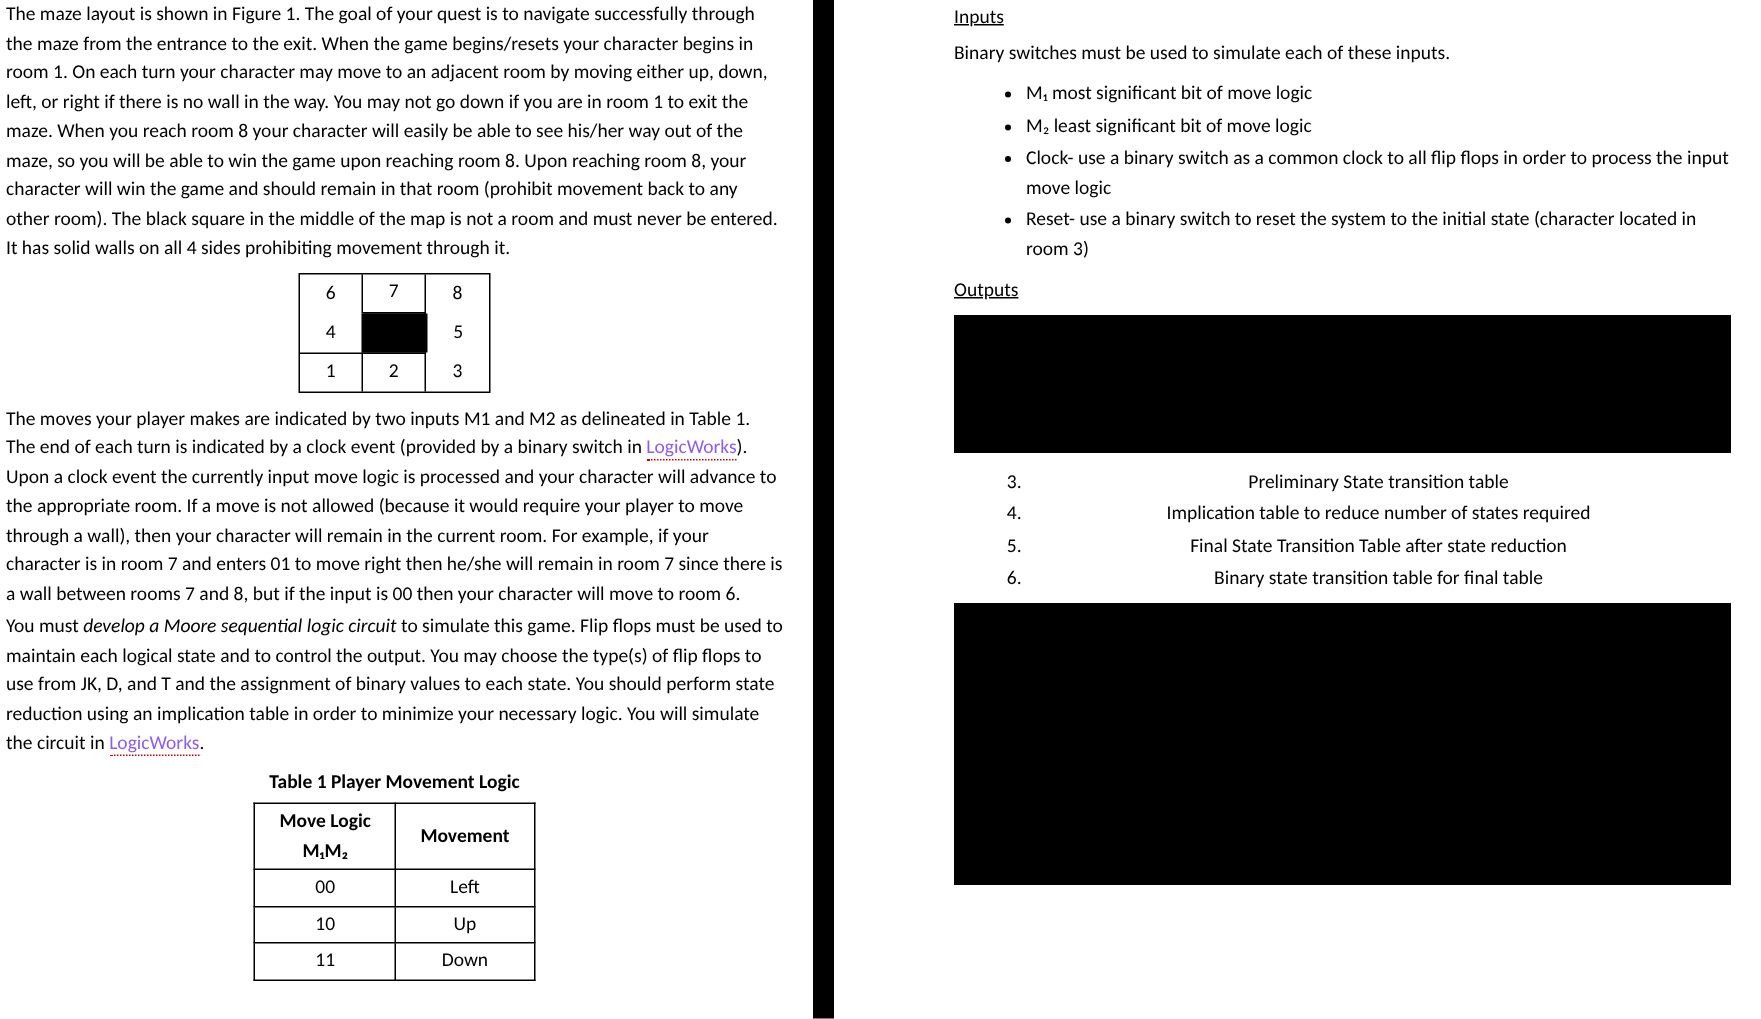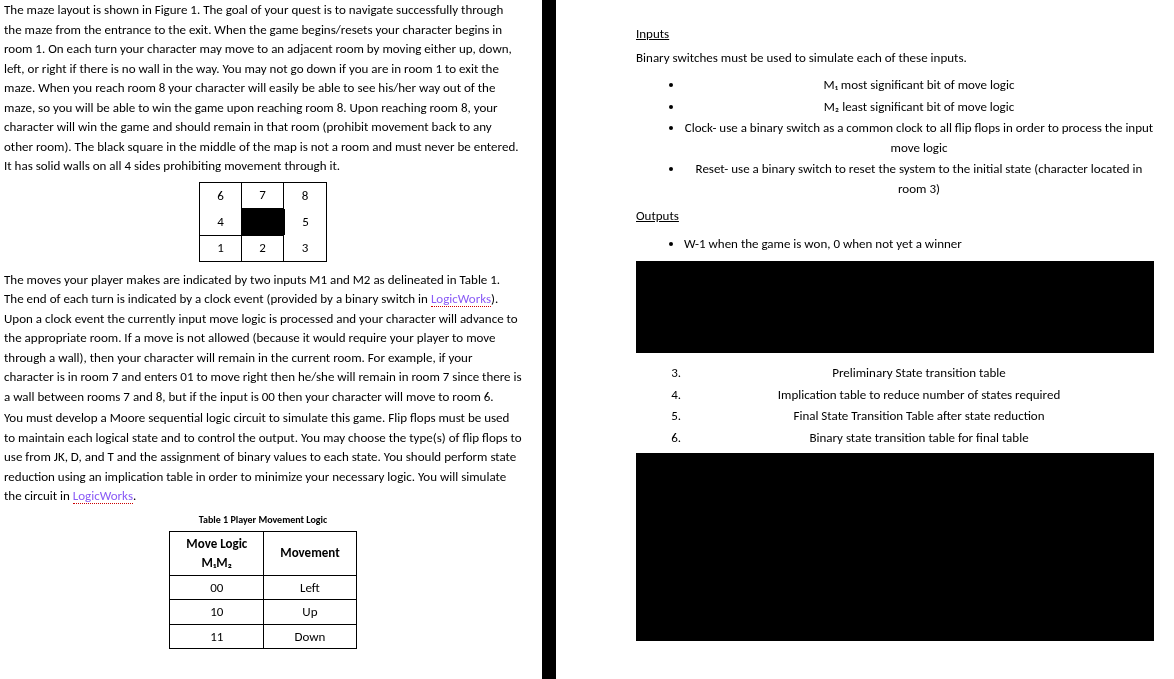--- a/index.html
+++ b/index.html
@@ -18,32 +18,32 @@
     display: flex;
     width: 100%;
     height: 100%;
   }
   .page {
     flex: 1;
     padding: 0 12px 8px 8px;
     overflow: hidden;
   }
   .page-left { padding-left: 4px; padding-right: 20px; }
-  .page-right { padding-left: 80px; padding-right: 20px; padding-top: 22px; }
+  .page-right { padding-left: 80px; padding-right: 20px; padding-top: 0; }
   .divider {
     width: 14px;
     background: #000;
   }
   p { margin-bottom: 2px; }
   .sect-heading { text-decoration: underline; margin-top: 2px; margin-bottom: 4px; }
   ul.bullets { list-style: disc; margin-left: 48px; margin-bottom: 8px; }
   ul.bullets li { margin-bottom: 2px; }
   ol.nums { list-style: decimal; margin-left: 48px; }
   ol.nums li { margin-bottom: 2px; text-align: center; }
-  .italic { }
+  .italic { font-style: italic; }
   .redunder { color:#8b5cf6; border-bottom: 1px dotted #c00; }
 
   
   .maze-wrap { text-align: center; margin: 6px 0 8px 0; }
   .maze {
     display: inline-block;
     border: 1.5px solid #000;
   }
   .maze-row { display: flex; }
   .maze-cell {
@@ -53,21 +53,21 @@
   }
   .bT { border-top: 1.5px solid #000; }
   .bB { border-bottom: 1.5px solid #000; }
   .bL { border-left: 1.5px solid #000; }
   .bR { border-right: 1.5px solid #000; }
   .solid { background: #000; }
   .fig-caption { font-weight: bold; font-size: 11px; margin-top: 2px; }
 
   
   .tbl-wrap { text-align: center; margin-top: 6px; }
-  .tbl-caption { font-weight: bold; font-size: 10px; margin-bottom: 4px; }
+  .tbl-caption { font-weight: bold; font-size: 13px; margin-bottom: 4px; }
   table.move {
     border-collapse: collapse;
     margin: 0 auto;
   }
   table.move th, table.move td {
     border: 1px solid #000;
     padding: 2px 16px;
     font-size: 13px;
     text-align: center;
   }
@@ -143,31 +143,28 @@
       </tbody>
         </table>
     </div>
   </div>
 
   <div class="divider"></div>
 
   <div class="page page-right">
     <p class="sect-heading">Inputs</p>
     <p>Binary switches must be used to simulate each of these inputs.</p>
-    <ul class="bullets" style="margin-top:8px;text-align:center;">
+    <ul class="bullets" style="margin-top:8px;">
       <li>M₁ most significant bit of move logic</li>
       <li>M₂ least significant bit of move logic</li>
       <li>Clock- use a binary switch as a common clock to all flip flops in order to process the input move logic</li>
       <li>Reset- use a binary switch to reset the system to the initial state (character located in room 3)</li>
     </ul>
 
     <p class="sect-heading">Outputs</p>
-    <ul class="bullets" style="margin-top:8px;">
-      <li>W-1 when the game is won, 0 when not yet a winner</li>
-    </ul>
 
     <div class="redact a"></div>
 
     <ol class="nums" start="3">
       <li>Preliminary State transition table</li>
       <li>Implication table to reduce number of states required</li>
       <li>Final State Transition Table after state reduction</li>
       <li>Binary state transition table for final table</li>
     </ol>
 

